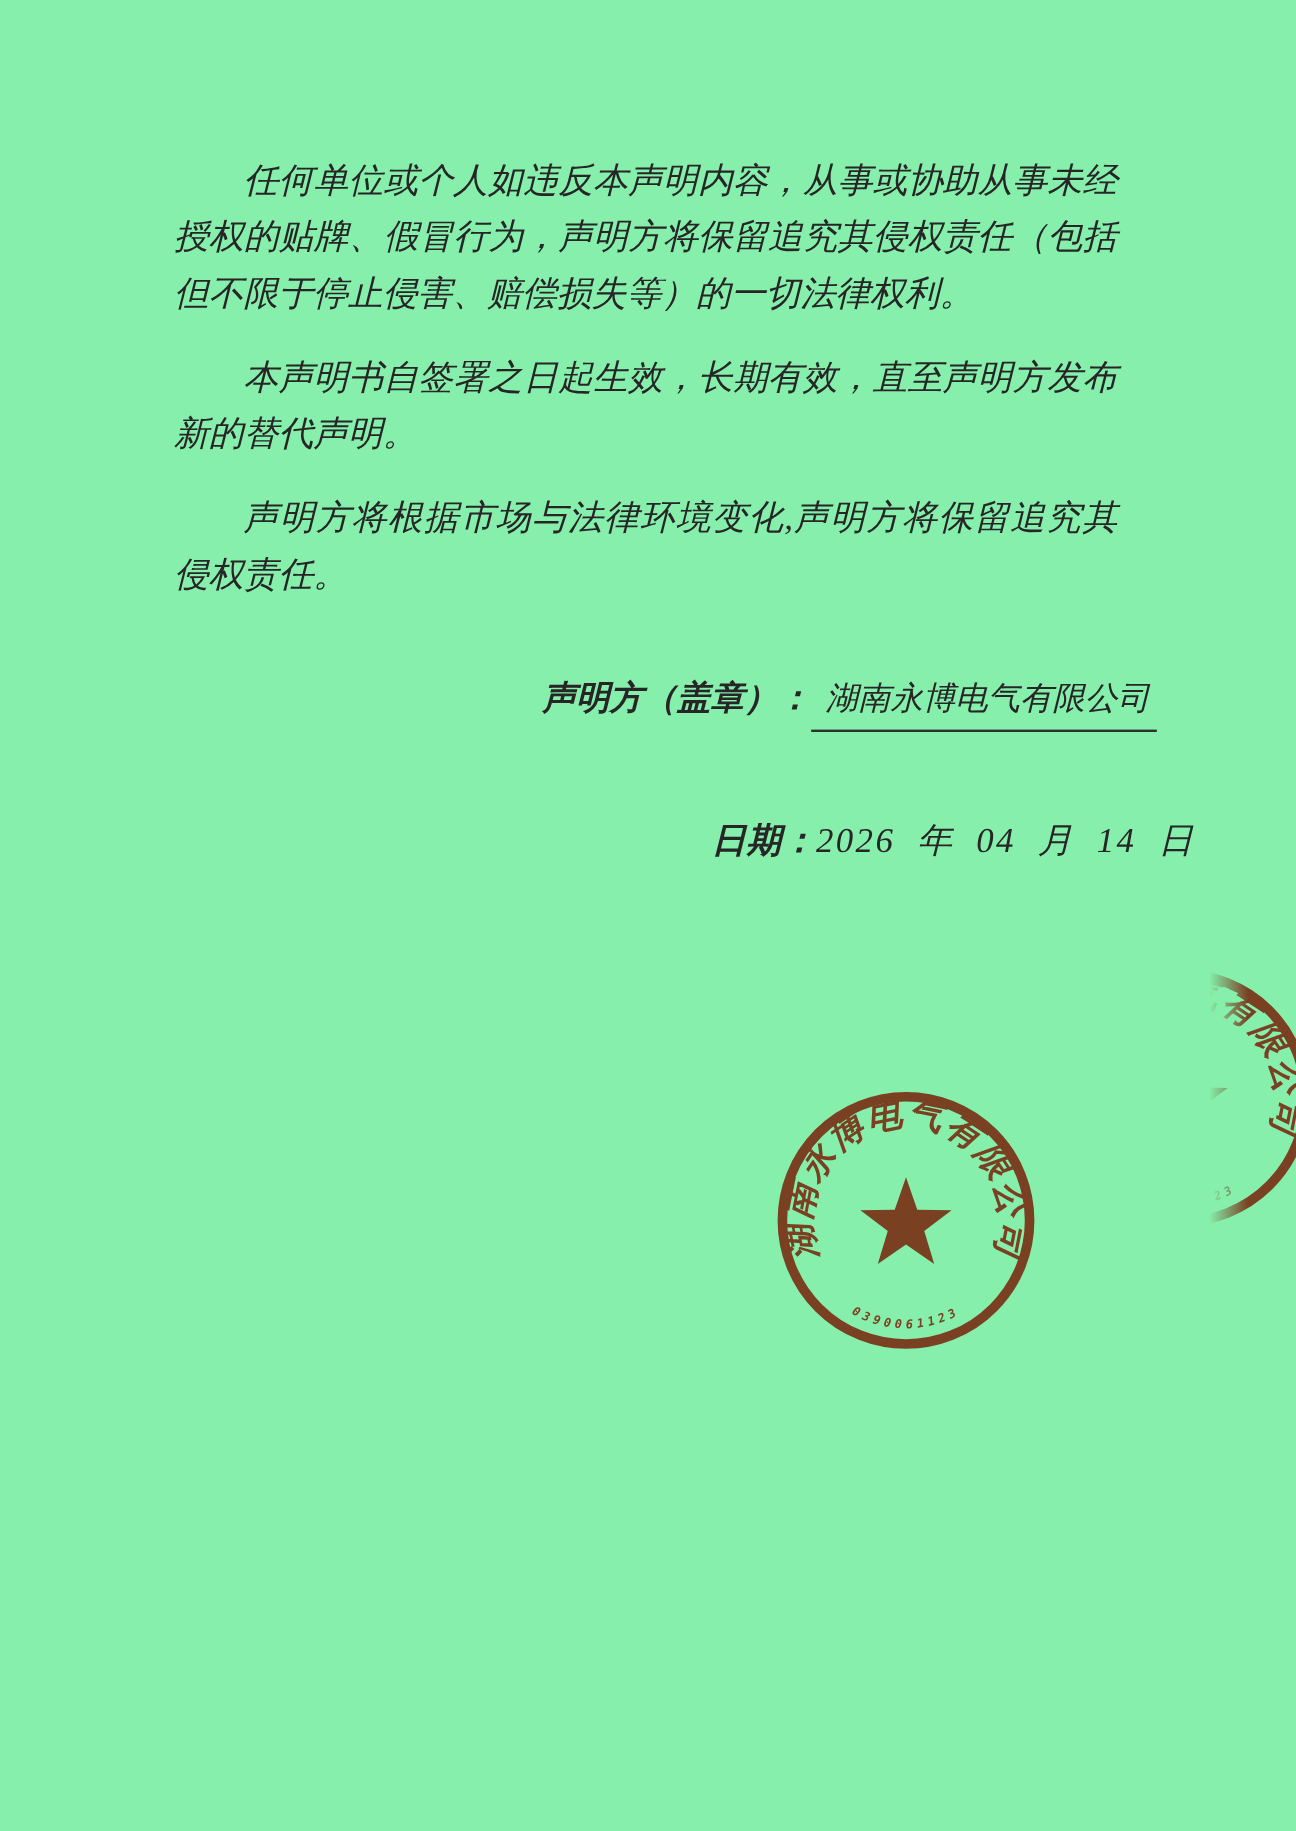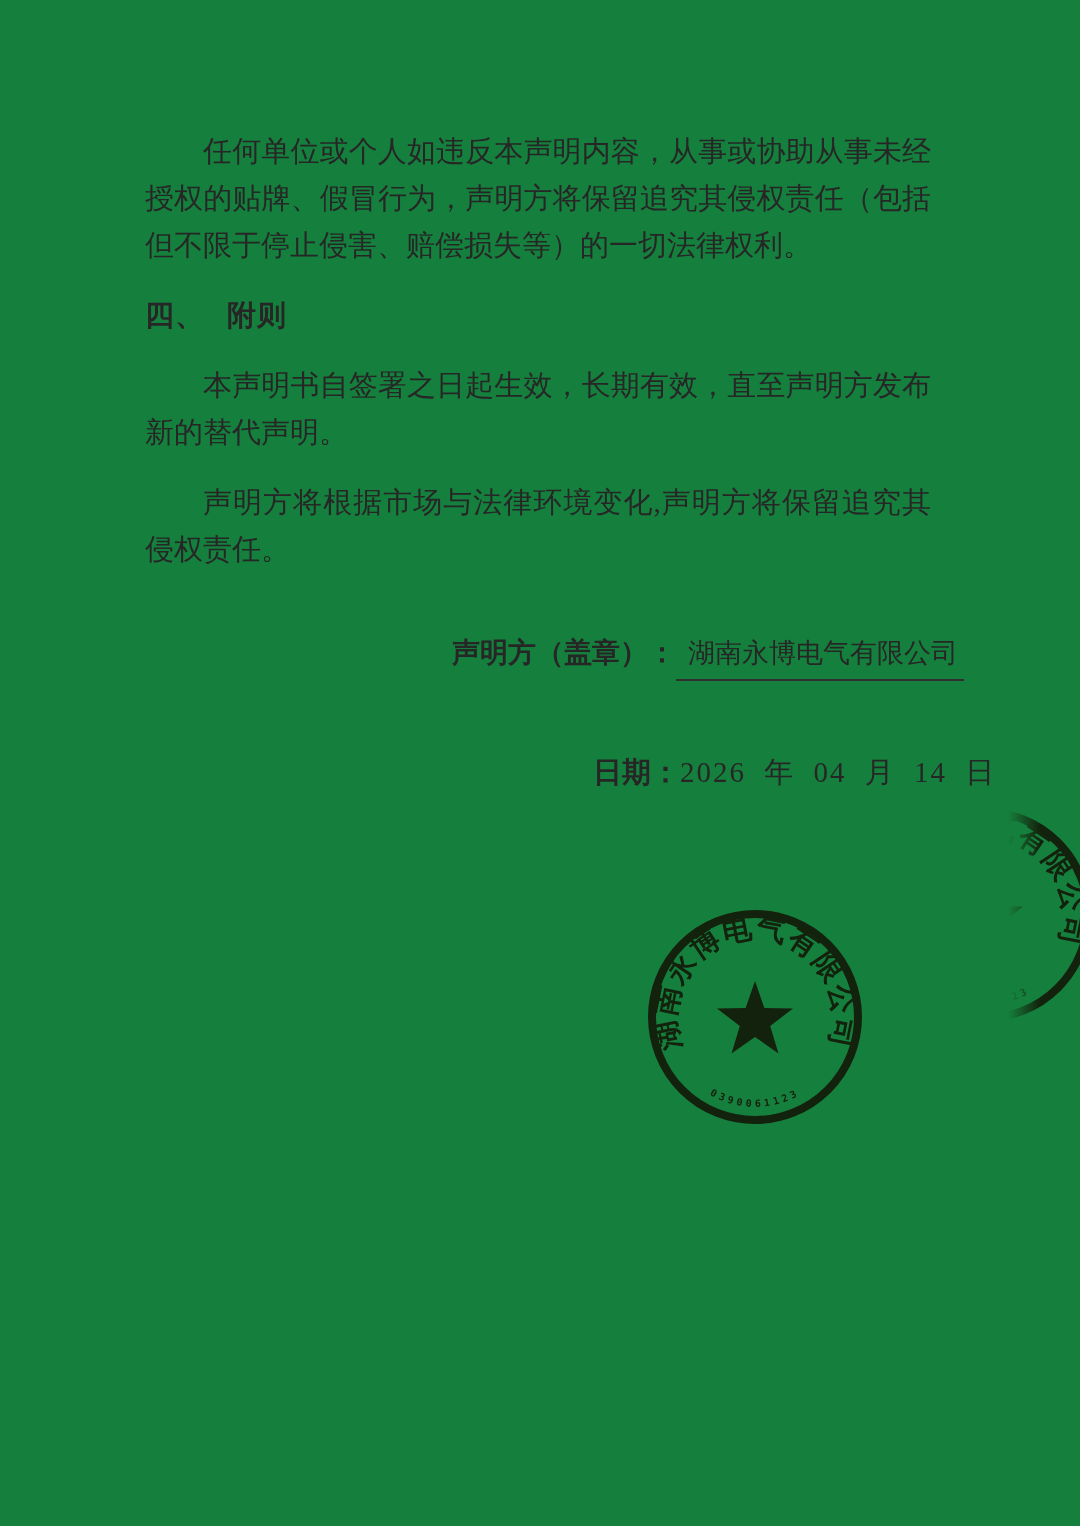--- a/index.html
+++ b/index.html
@@ -1,22 +1,23 @@
 <!DOCTYPE html>
 <html style="--seal-color: #e43520;"><head>
 <meta charset="utf-8">
 <style>
   html,body{margin:0;padding:0;background:#ffffff;}
   .page{
     position:relative;
     width:1080px;height:1526px;
-    background:#15803d;
+    background:#86efac;
     overflow:hidden;
     font-family:"Liberation Serif","DejaVu Serif",serif;
     color:#262626;
+    font-style:italic;
   }
   .content{
     position:absolute;
     left:145px;top:128px;width:786px;
     font-size:29px;line-height:47px;
     text-align:justify;
   }
   .content p{
     margin:0 0 23px 0;
     text-indent:58px;
@@ -77,23 +78,20 @@
   .seal-star{fill:var(--seal-color,#e43520);}
 </style>
 </head>
 <body style="color: rgb(38, 38, 38);">
 
 <div class="page">
 
   <div class="content">
     <p>任何单位或个人如违反本声明内容，从事或协助从事未经授权的贴牌、假冒行为，声明方将保留追究其侵权责任（包括但不限于停止侵害、赔偿损失等）的一切法律权利。</p>
 
-    <div class="sec-heading">
-      <span class="sec-num">四、</span><span>附则</span>
-    </div>
 
     <p>本声明书自签署之日起生效，长期有效，直至声明方发布新的替代声明。</p>
     <p>声明方将根据市场与法律环境变化,声明方将保留追究其侵权责任。</p>
 
     <div class="sig-row">
       <span class="sig-label">声明方（盖章）：</span><span class="sig-line"><span>湖南永博电气有限公司</span></span>
     </div>
 
     <div class="date-row">
       <span class="date-label">日期：</span><span class="date-value">2026 年 04 月 14 日</span>

